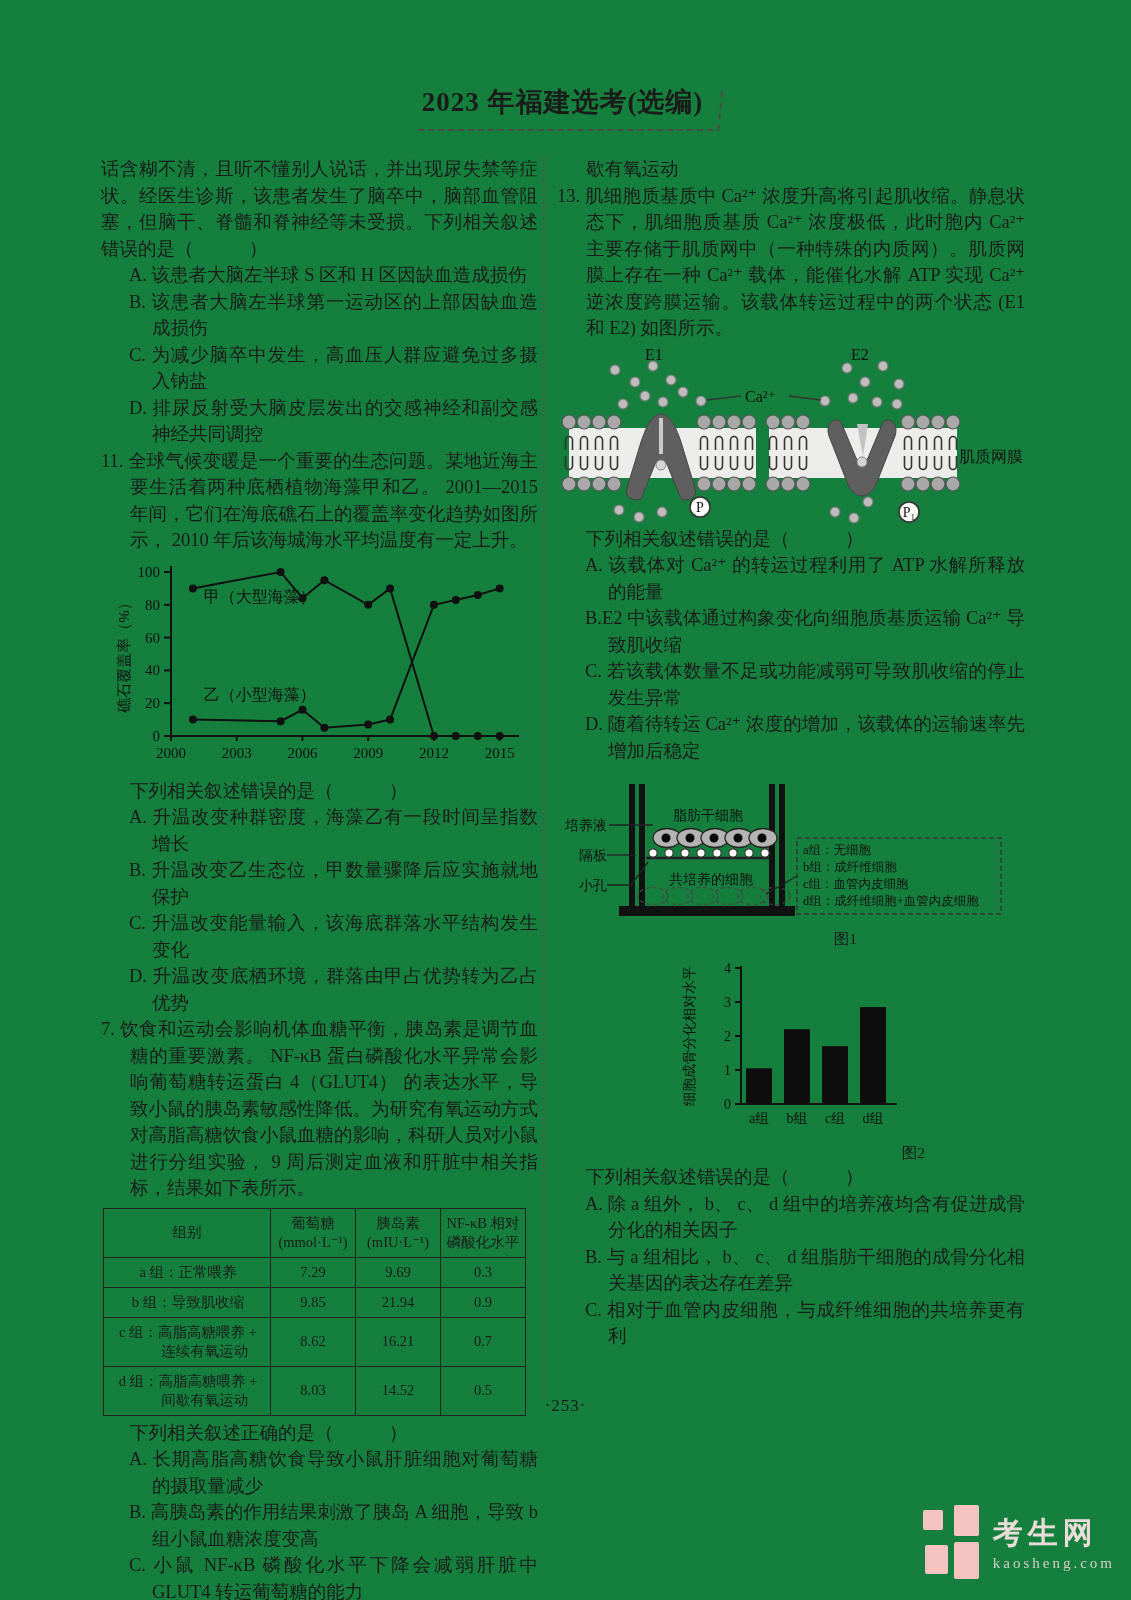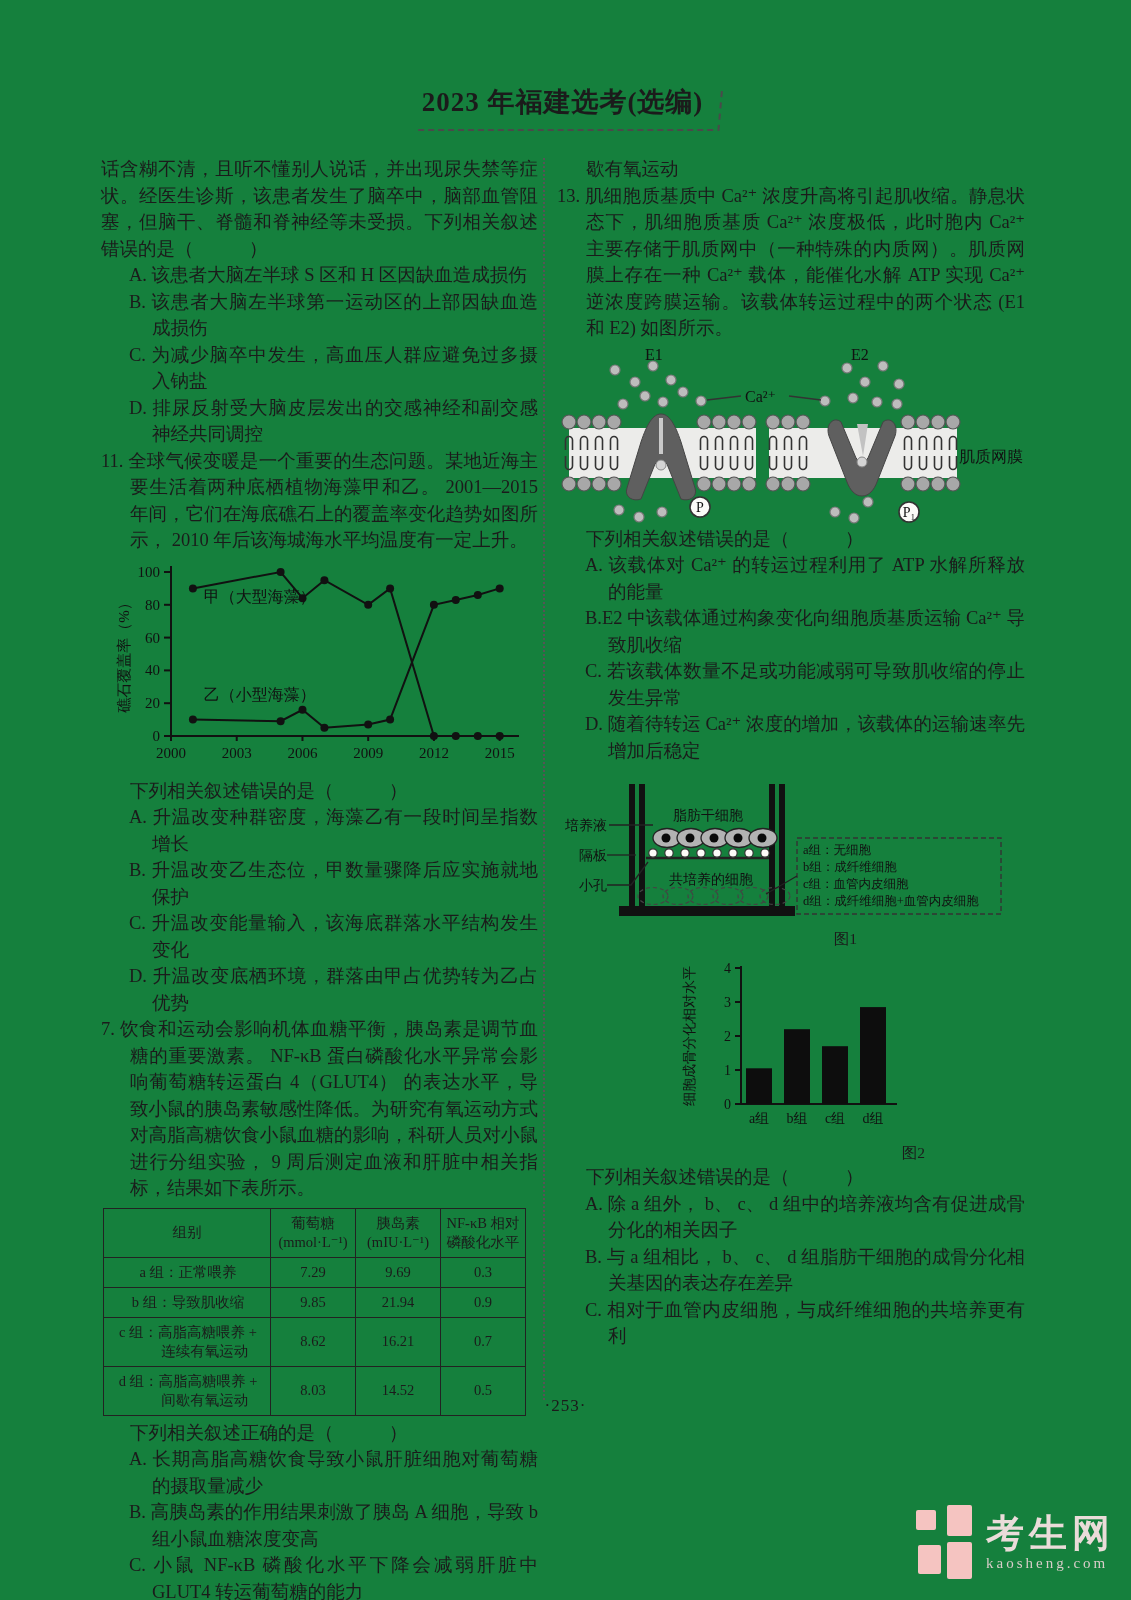--- a/index.html
+++ b/index.html
@@ -47,21 +47,21 @@
   
   .pagenum{position:absolute;left:0;right:0;top:1396px;text-align:center;font-size:17px;letter-spacing:1px;}
   .watermark{position:absolute;right:16px;top:1505px;display:flex;align-items:center;gap:12px;}
   .wm-logo{position:relative;width:58px;height:76px;}
   .wm-logo i{position:absolute;background:#f5c4c1;border-radius:2px;}
   .wm-i1{left:0;top:5px;width:20px;height:20px;}
   .wm-i2{left:2px;top:40px;width:23px;height:29px;}
   .wm-i3{left:31px;top:0;width:25px;height:31px;}
   .wm-i4{left:31px;top:37px;width:25px;height:37px;}
   .wm-text{display:flex;flex-direction:column;}
-  .wm-name{font-size:38px;font-weight:700;color:#eadcd9;letter-spacing:5px;line-height:40px;}
+  .wm-name{font-size:30px;font-weight:700;color:#eadcd9;letter-spacing:5px;line-height:40px;}
   .wm-domain{font-size:15px;color:#d9cdca;letter-spacing:3px;line-height:20px;}
 </style>
 </head>
 <body>
 
 <div class="page">
 
   <header class="title-wrap">
     <h1 class="title">2023 年福建选考(选编)</h1>
   </header>

